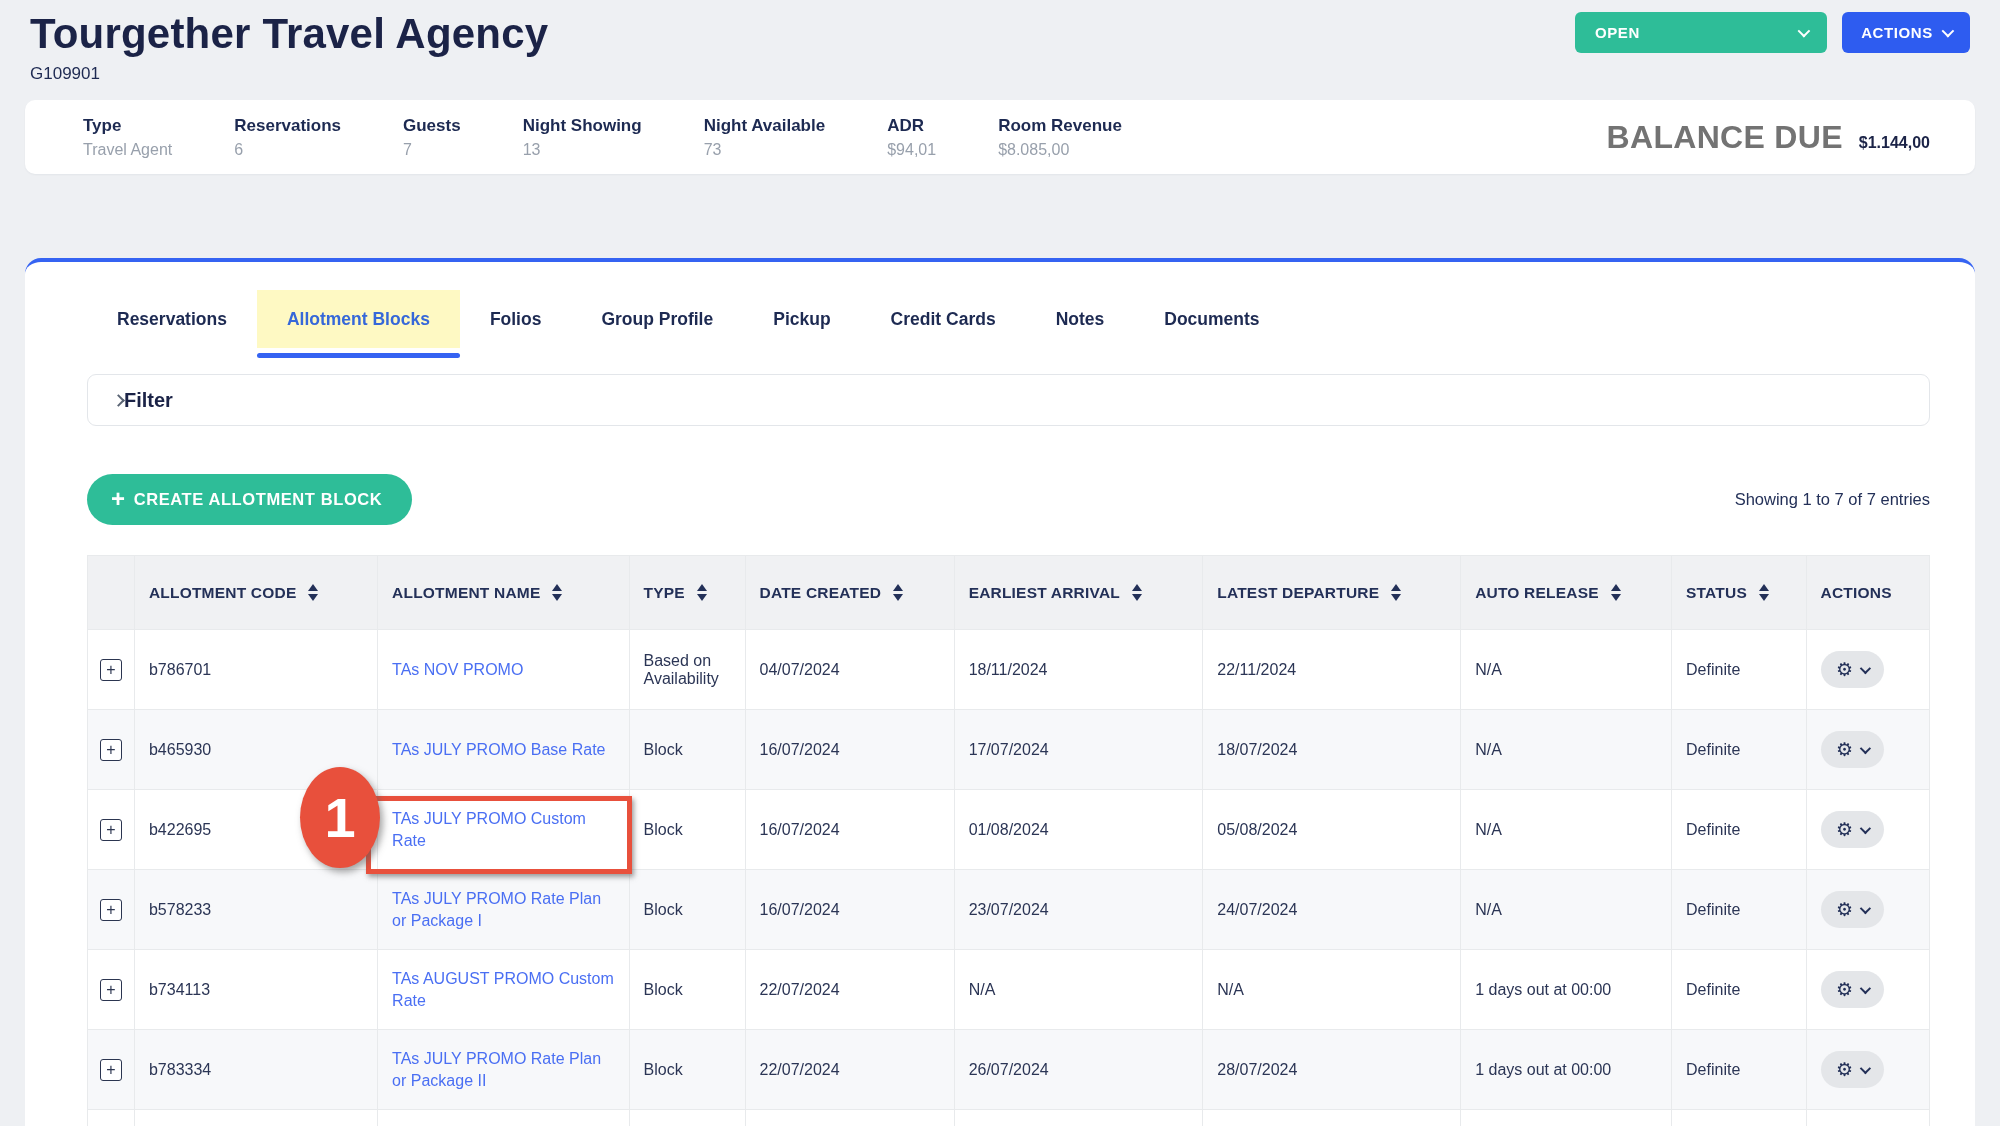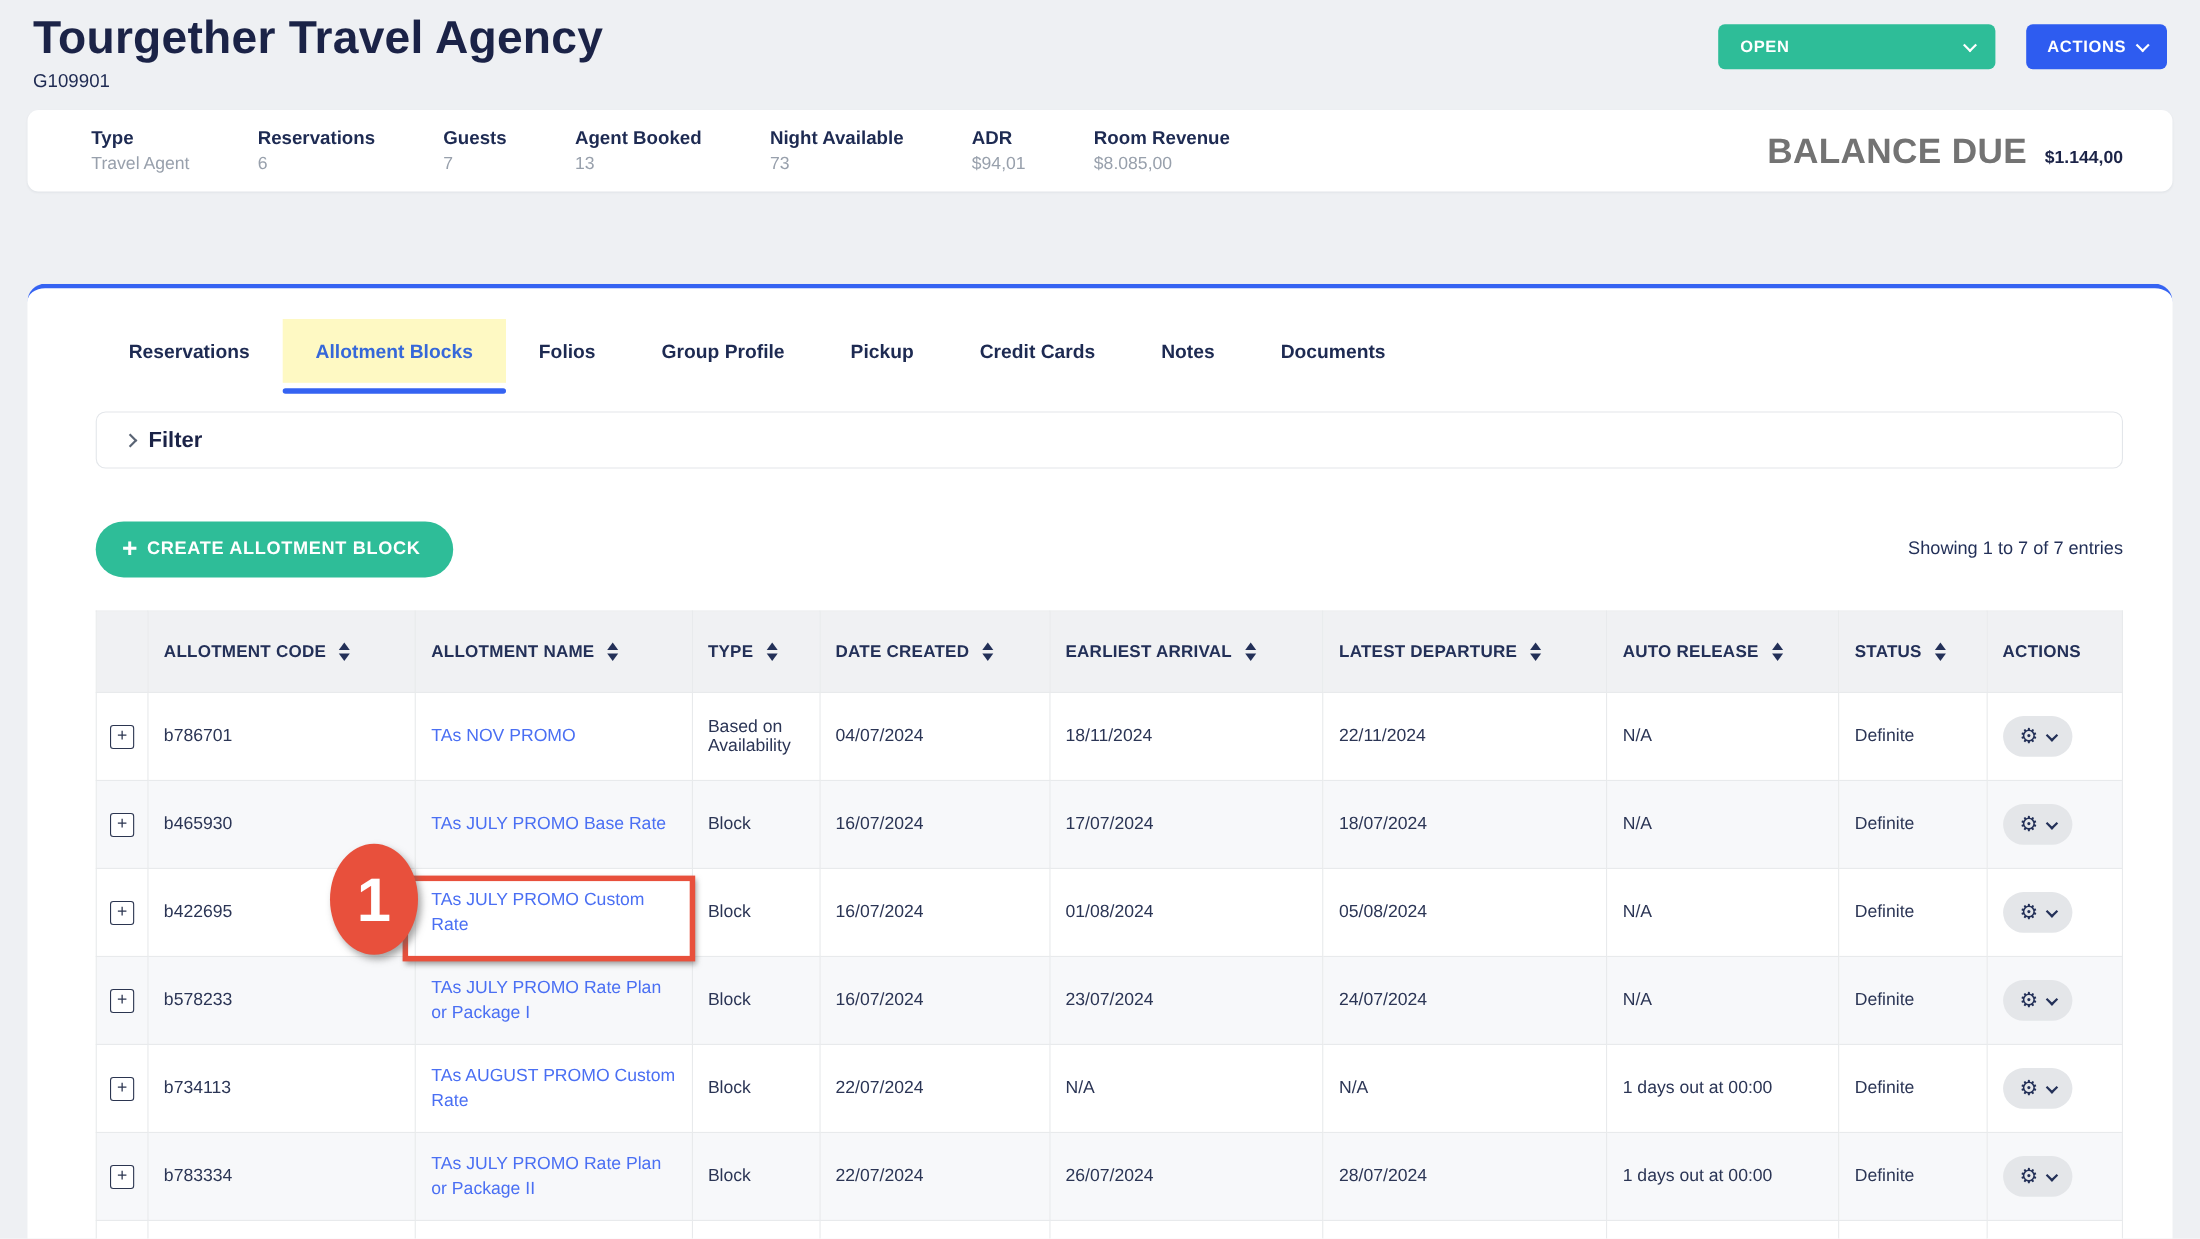--- a/index.html
+++ b/index.html
@@ -3,21 +3,21 @@
 <meta charset="utf-8">
 <style>
   * { margin:0; padding:0; box-sizing:border-box; }
   html,body { width:2000px; height:1126px; overflow:hidden; background:#eef0f3;
     font-family:"Liberation Sans","DejaVu Sans",sans-serif; color:#1e2a52; }
 
   
   .topbar { position:relative; padding:10px 30px 0 30px; }
   .page-title { font-size:42px; font-weight:800; color:#1b2347; letter-spacing:.2px; }
   .page-subtitle { font-size:17px; font-weight:500; color:#1e2a52; margin-top:6px; }
-  .topbar-buttons { position:absolute; top:22px; right:30px; display:flex; gap:28px; }
+  .topbar-buttons { position:absolute; top:12px; right:30px; display:flex; gap:15px; }
   .btn { border:none; cursor:pointer; border-radius:6px; color:#fff; font-weight:700;
     font-size:15px; letter-spacing:.6px; display:flex; align-items:center;
     font-family:inherit; }
   .btn-open { width:252px; height:41px; background:#2ebd98; justify-content:space-between;
     padding:0 20px; }
   .btn-actions { width:128px; height:41px; background:#2e5cf0; justify-content:center; gap:9px; }
   .chev { display:inline-block; width:9px; height:9px; border-right:2.4px solid currentColor;
     border-bottom:2.4px solid currentColor; }
   .chev-down { transform:rotate(45deg) translateY(-2px); }
   .chev-right { transform:rotate(-45deg); }
@@ -40,21 +40,21 @@
   
   .tabs { display:flex; padding-top:28px; align-items:flex-start; }
   .tab { position:relative; padding:18px 30px; font-size:17.5px; font-weight:700;
     color:#1d2a52; cursor:pointer; line-height:22px; white-space:nowrap; }
   .tab.active { background:#fef9c3; color:#3668d9; }
   .tab.active::after { content:""; position:absolute; left:0; right:0; bottom:-10px;
     height:5px; background:#3563f2; border-radius:3px; }
 
   
   .filter-bar { margin-top:26px; height:52px; border:1px solid #e3e6ea; border-radius:9px;
-    display:flex; align-items:center; gap:12px; padding:0 26px; cursor:pointer; }
+    display:flex; align-items:center; gap:1px; padding:0 26px; cursor:pointer; }
   .filter-chev { color:#5a6474; margin-top:1px; }
   .filter-label { font-size:20px; font-weight:800; color:#1b2347; }
 
   
   .toolbar { margin-top:48px; display:flex; justify-content:space-between; align-items:center; }
   .btn-create { height:51px; background:#2ebd98; color:#fff; border:none; border-radius:26px;
     font-family:inherit; font-size:16.5px; font-weight:700; letter-spacing:.6px;
     padding:0 30px 0 24px; display:flex; align-items:center; gap:8px; cursor:pointer; }
   .plus-icon { font-size:24px; font-weight:700; line-height:0; margin-top:-2px; }
   .showing-text { font-size:16.5px; color:#233058; }
@@ -120,21 +120,21 @@
       </div>
       <div class="stat">
         <div class="stat-label">Reservations</div>
         <div class="stat-value">6</div>
       </div>
       <div class="stat">
         <div class="stat-label">Guests</div>
         <div class="stat-value">7</div>
       </div>
       <div class="stat">
-        <div class="stat-label">Agent Booked</div>
+        <div class="stat-label">Night Showing</div>
         <div class="stat-value">13</div>
       </div>
       <div class="stat">
         <div class="stat-label">Night Available</div>
         <div class="stat-value">73</div>
       </div>
       <div class="stat">
         <div class="stat-label">ADR</div>
         <div class="stat-value">$94,01</div>
       </div>

